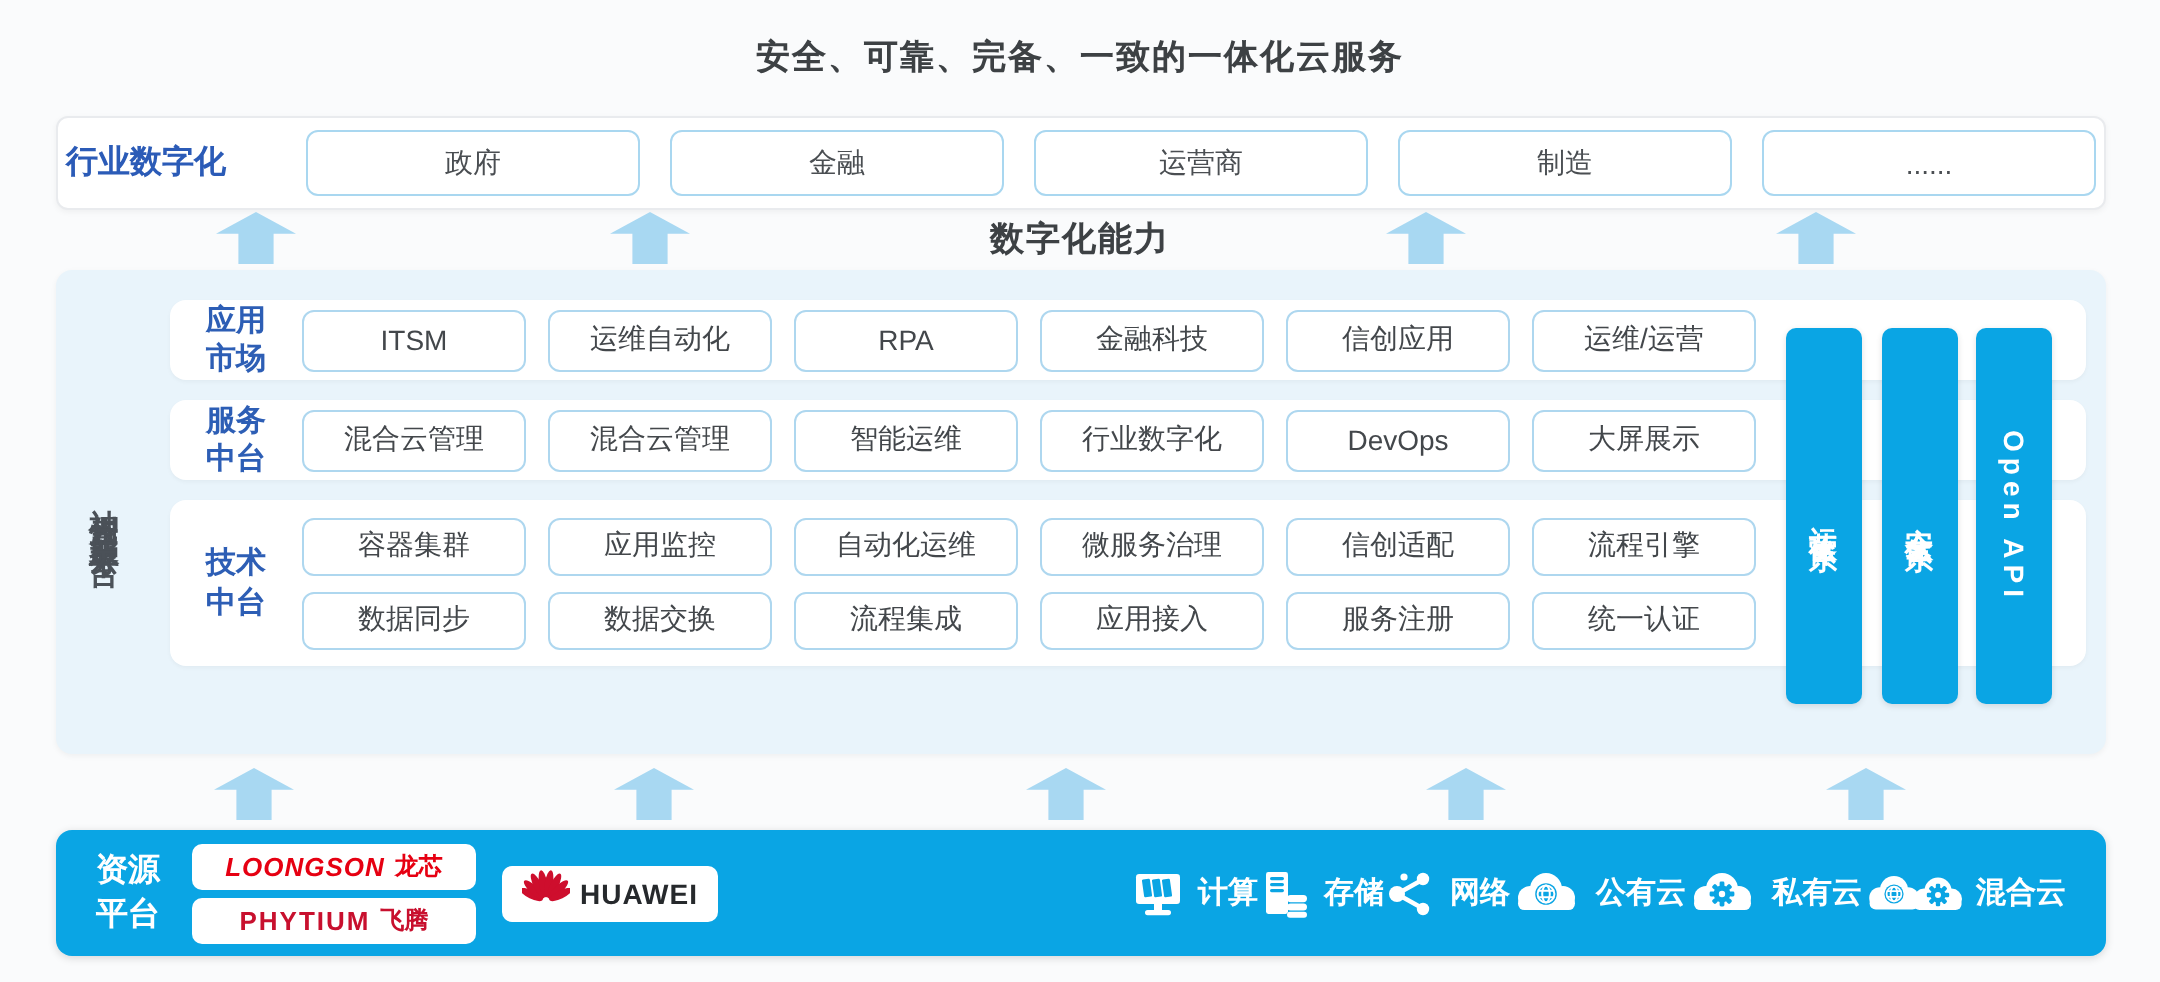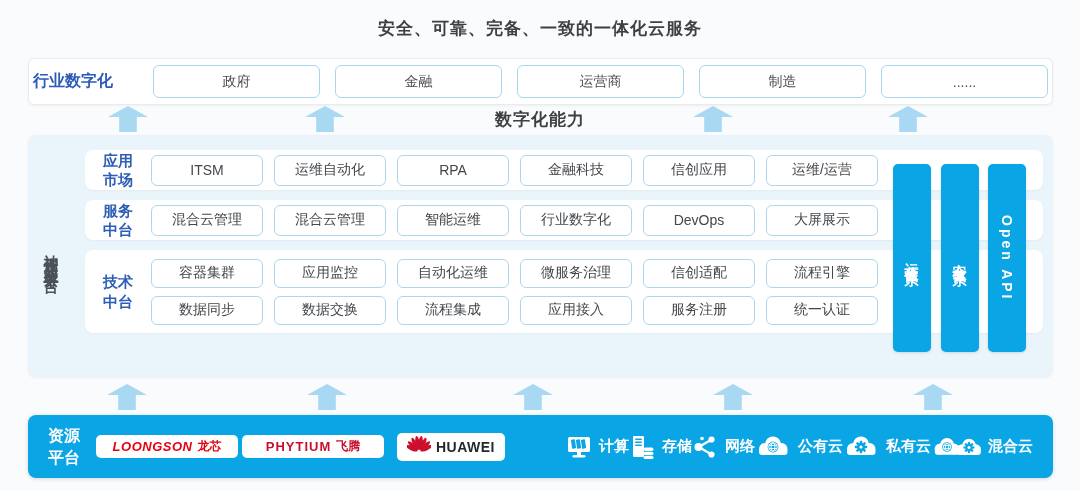--- a/index.html
+++ b/index.html
@@ -83,21 +83,21 @@
   
   .resource-bar{
     position:absolute;left:28px;top:415px;width:1025px;height:63px;
     background:#0aa5e4;border-radius:8px;box-shadow:0 1px 4px rgba(0,0,0,.15);
     display:flex;align-items:center;padding:0 20px;box-sizing:border-box;
   }
   .res-label{
     flex:none;font-size:16px;font-weight:700;color:#fff;line-height:1.35;
     margin-right:16px;
   }
-  .vendor-stack{flex:none;display:flex;gap:4px;margin-right:13px;}
+  .vendor-stack{flex:none;display:flex;flex-direction:column;gap:4px;margin-right:13px;}
   .chip{
     background:#fff;border-radius:5px;display:flex;align-items:center;
     justify-content:center;gap:5px;
   }
   .chip.small{width:142px;height:23px;}
   .chip.huawei{width:108px;height:28px;flex:none;margin-right:10px;}
   .loongson-en{font-size:13px;font-weight:900;font-style:italic;color:#e60012;letter-spacing:.5px;}
   .loongson-cn{font-size:12px;font-weight:900;color:#e60012;}
   .phytium-en{font-size:13px;font-weight:800;color:#c8102e;letter-spacing:1px;}
   .phytium-cn{font-size:12px;font-weight:800;color:#c8102e;}

